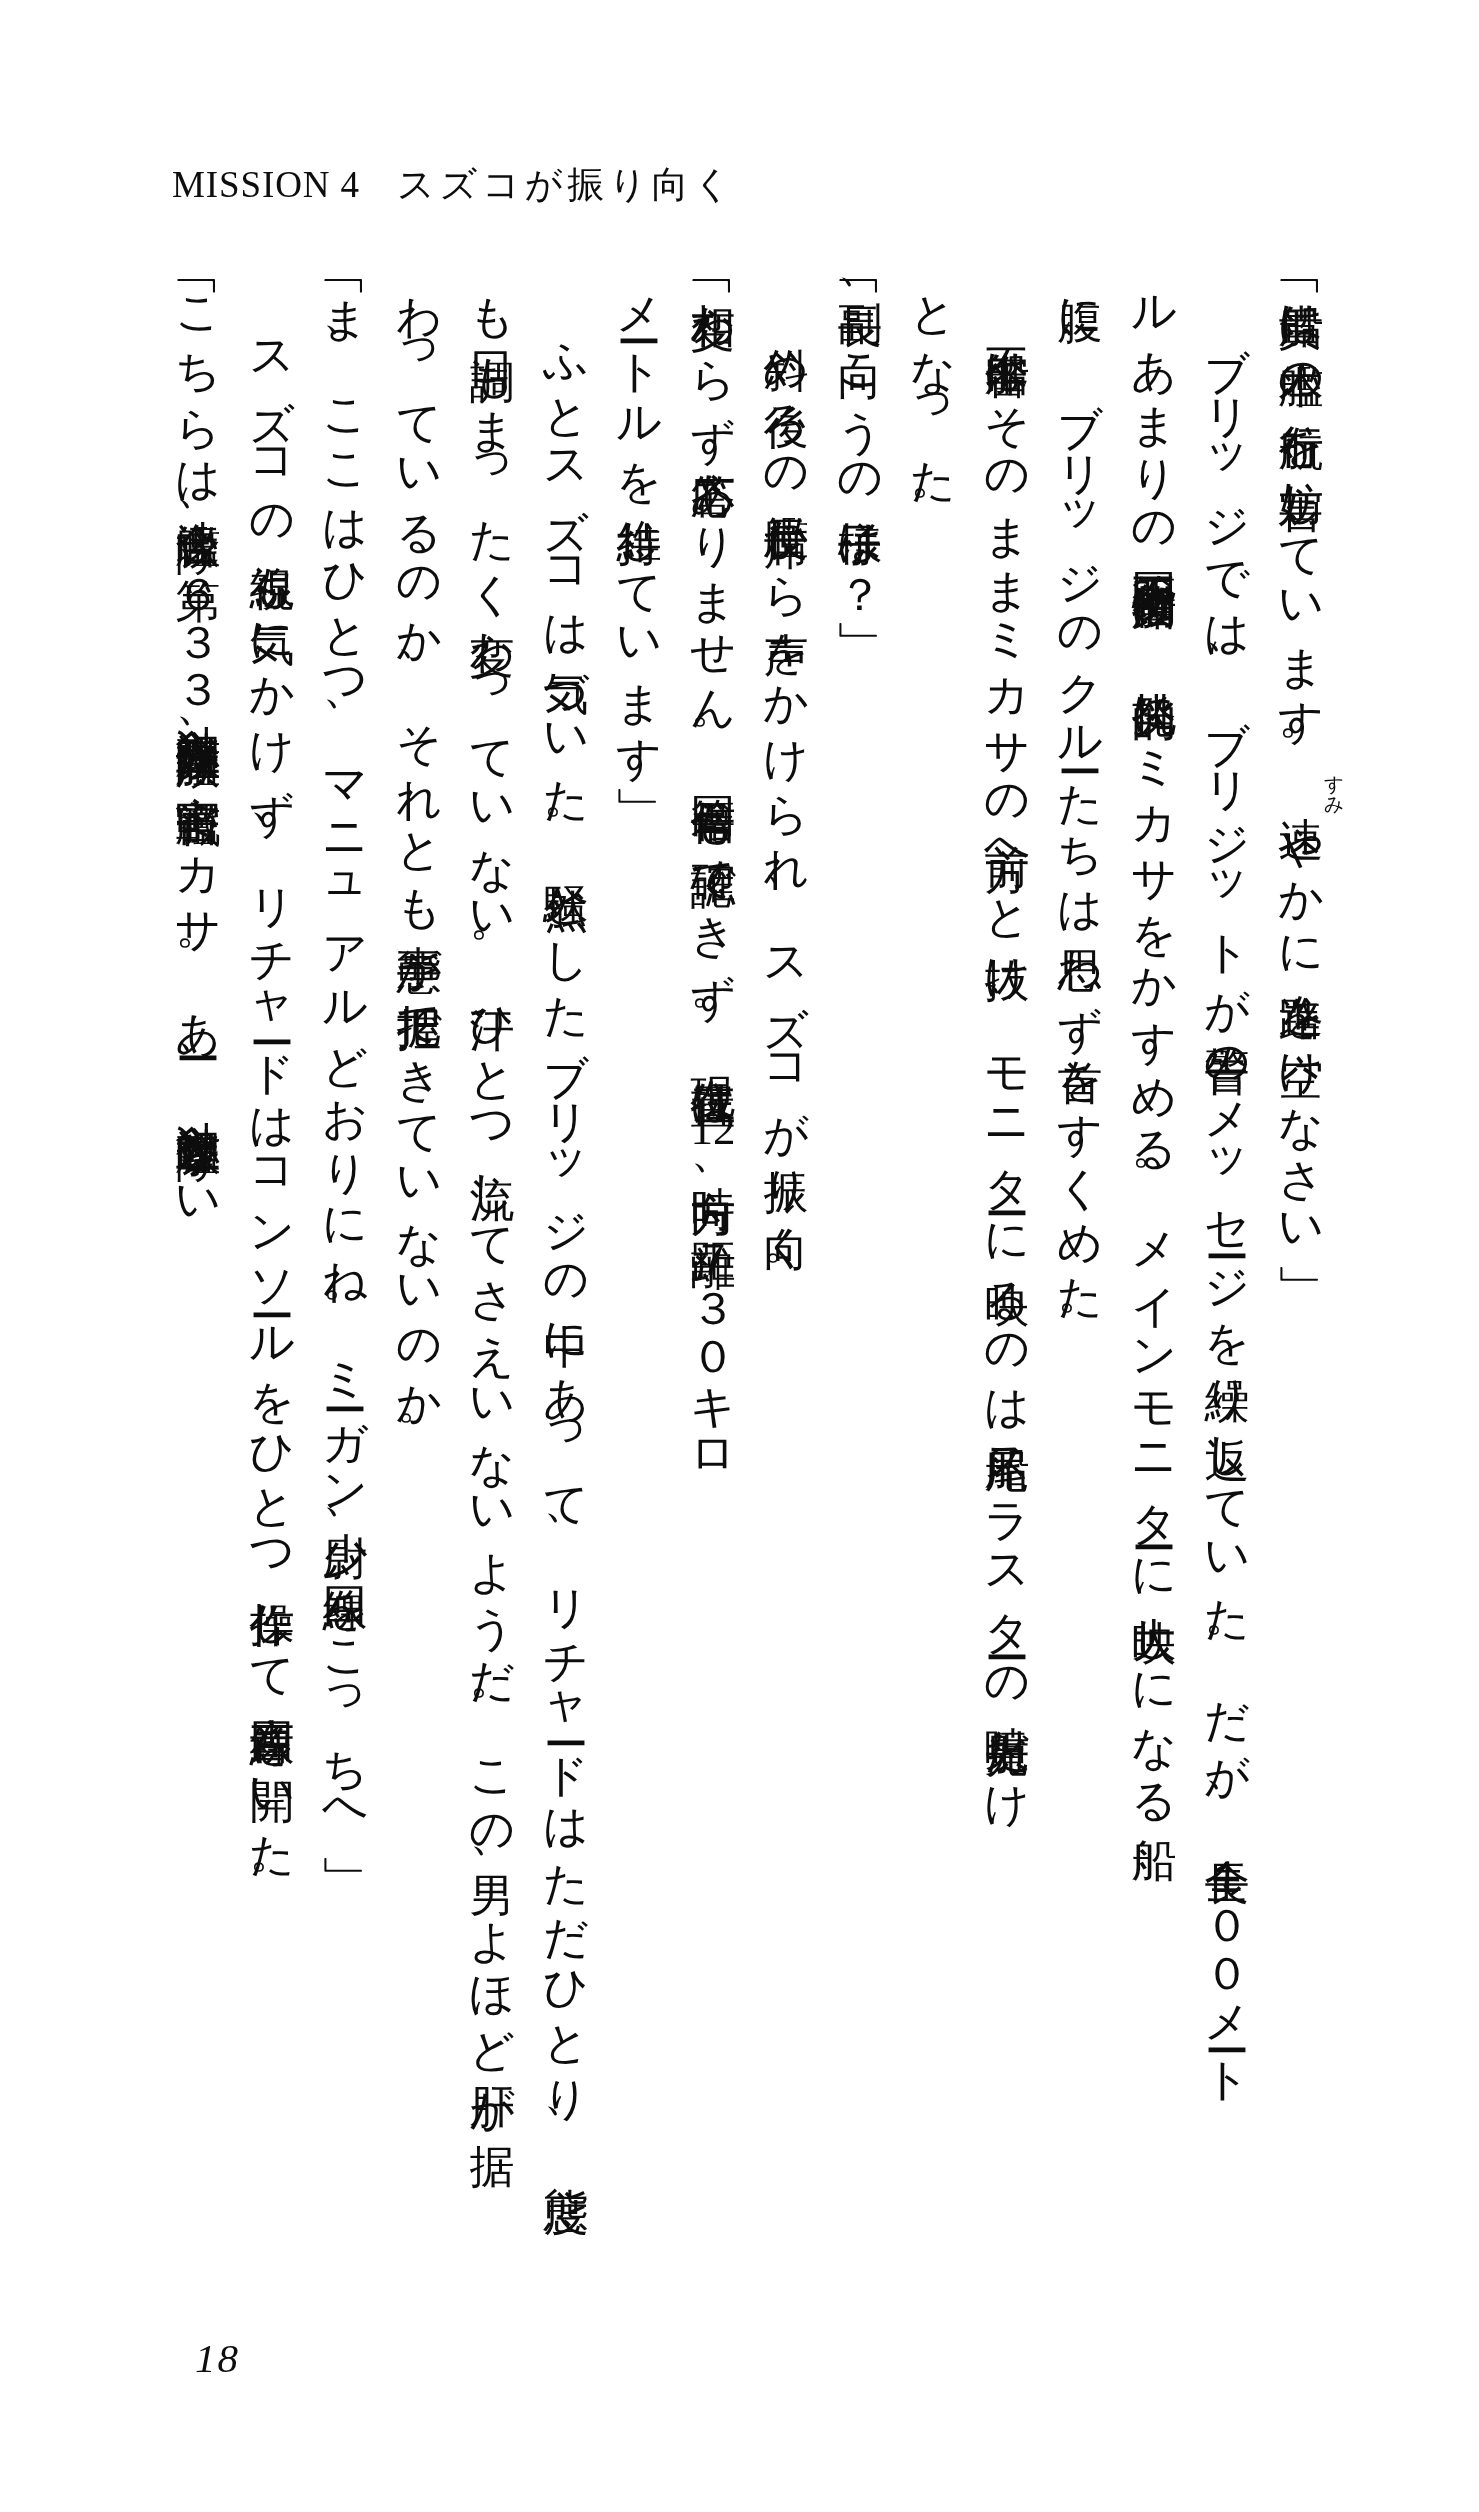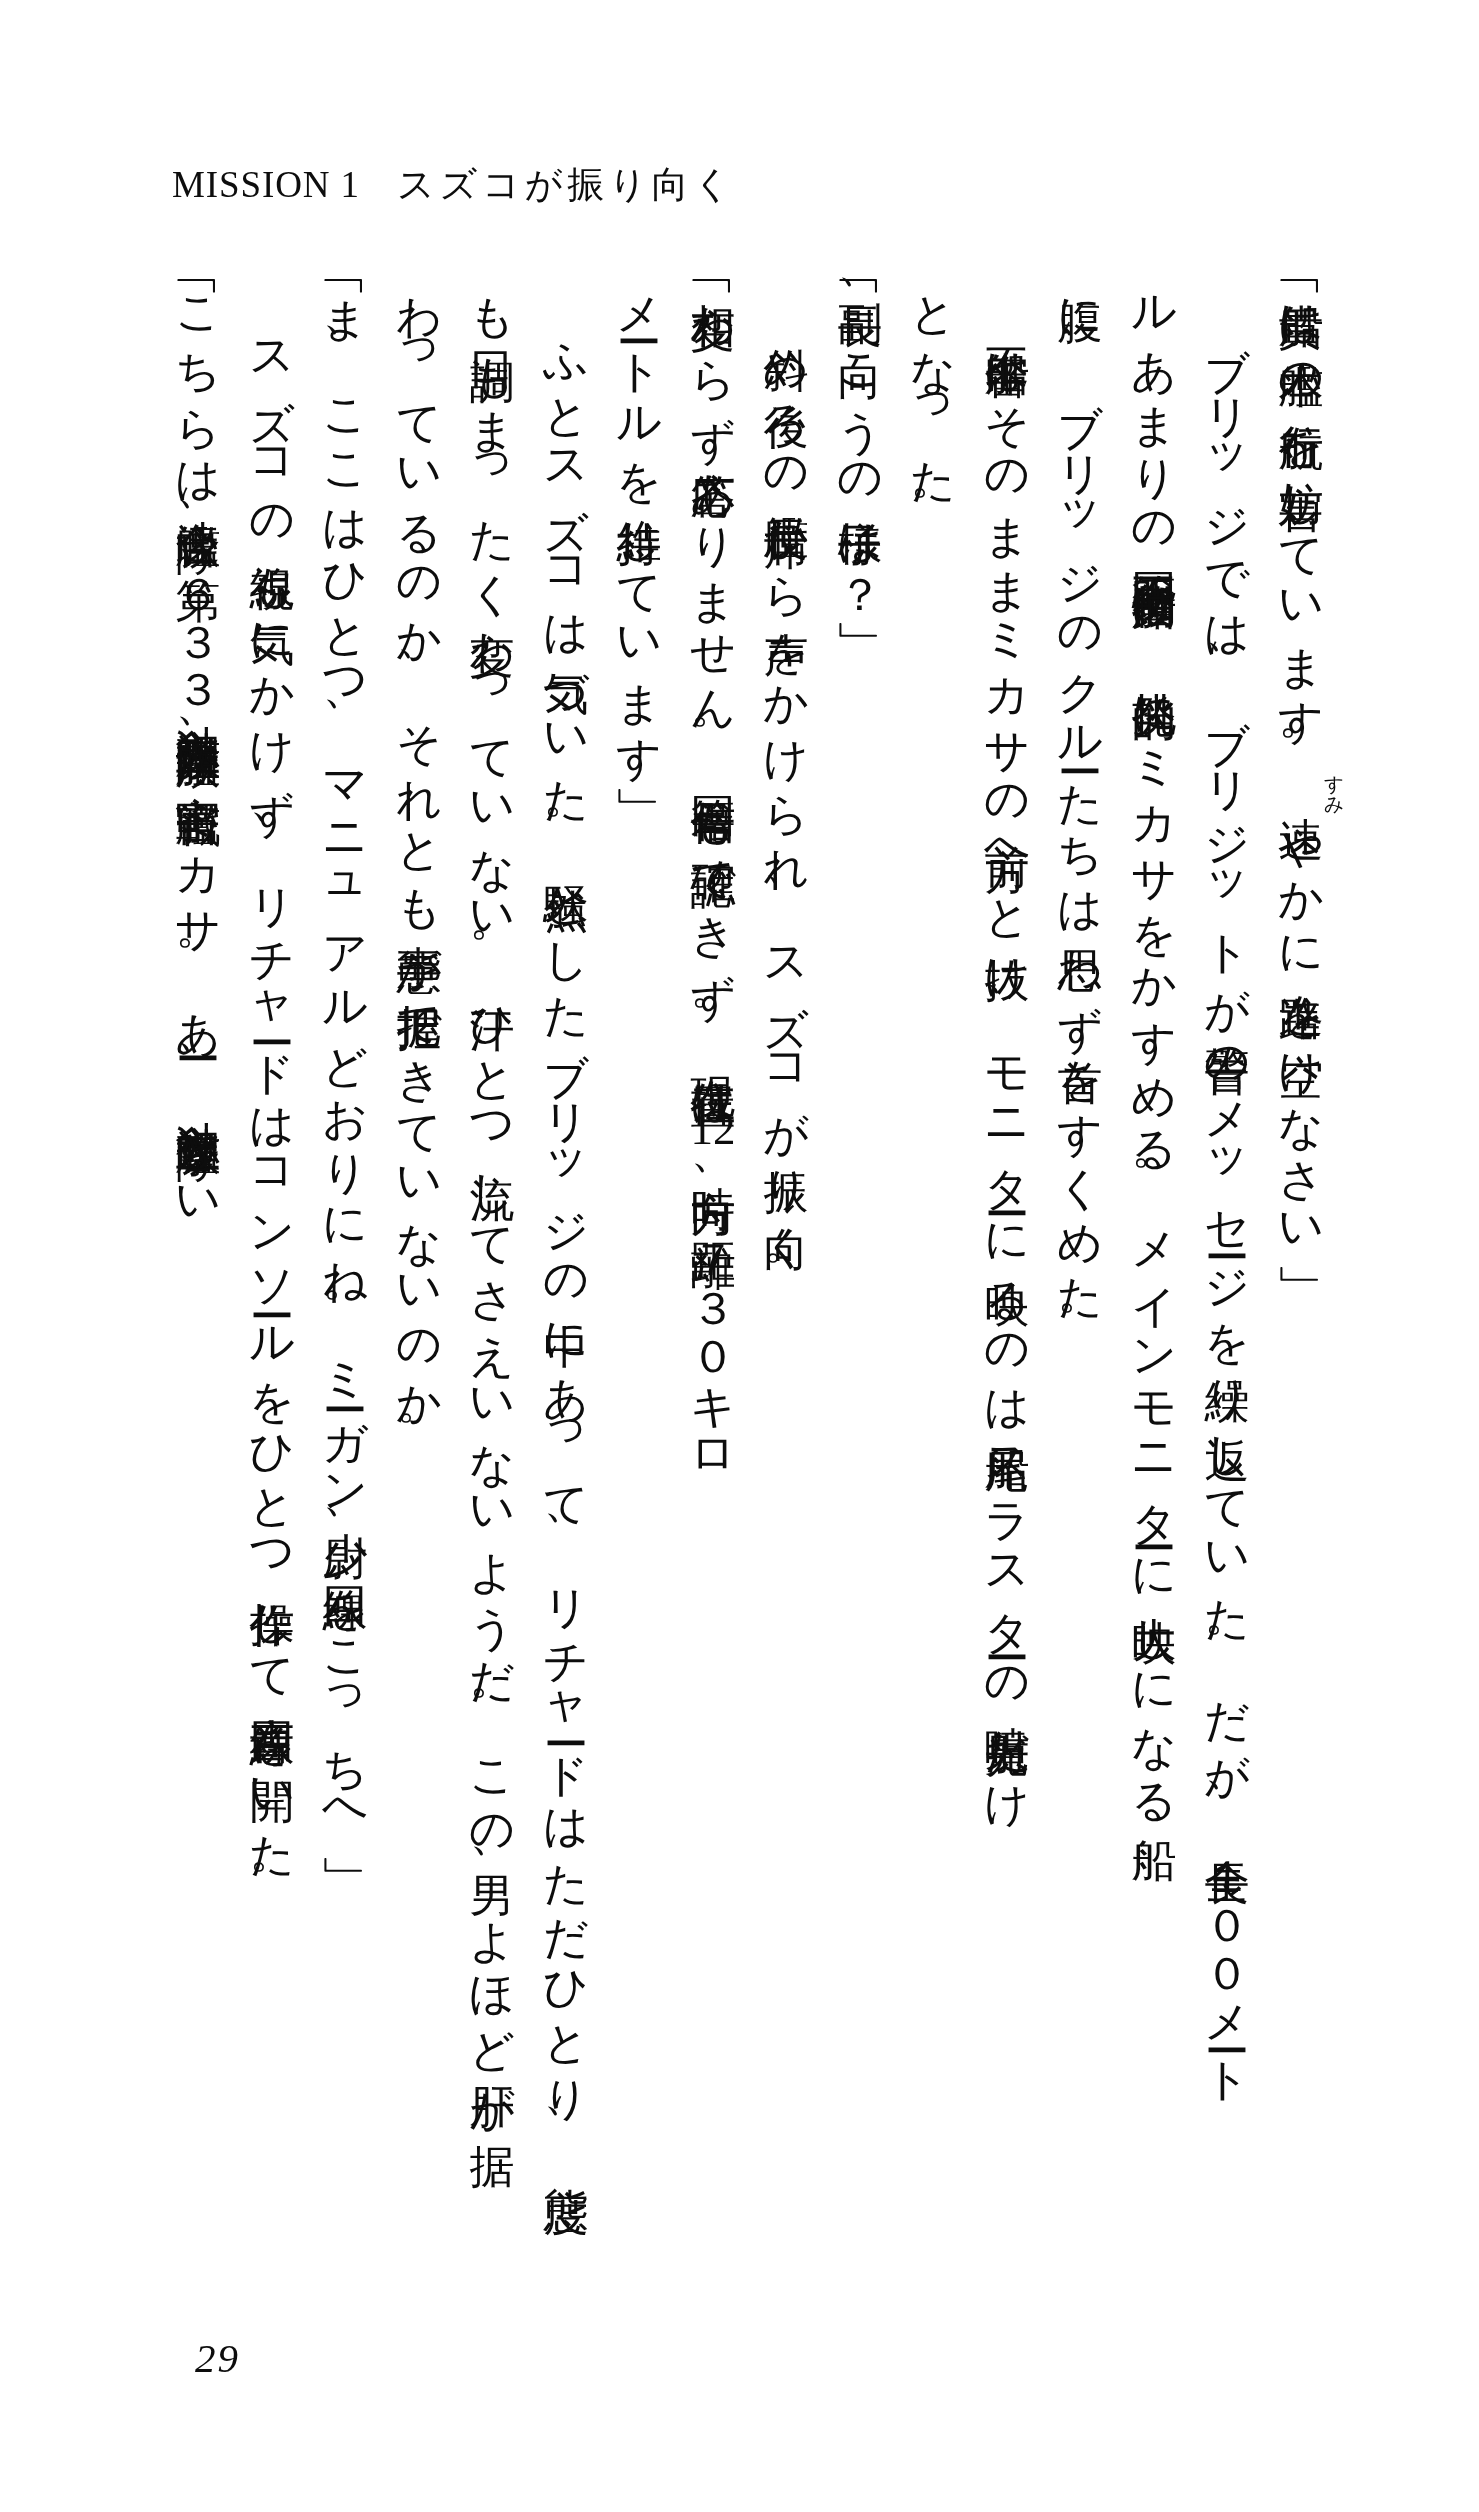--- a/index.html
+++ b/index.html
@@ -66,21 +66,21 @@
     letter-spacing: 1.9px;
     color: #0d0d0d;
   }
 </style>
 </head>
 <body>
 
 <div class="page">
 
   <div class="header">
-    <span class="label">MISSION 1</span><span class="title">スズコが振り向く</span>
+    <span class="label">MISSION 4</span><span class="title">スズコが振り向く</span>
   </div>
 
   <div class="col" style="left:1275px"><span>「貴船は本艦の航行を妨害しています。</span><ruby><span>速</span><rt>すみ</rt></ruby><span>やかに進路を空けなさい」</span></div>
 
   <div class="col indent" style="left:1201px">ブリッジでは、ブリジットが警告のメッセージを繰り返していた。だが、全長１００メート</div>
   <div class="col" style="left:1128px">ルあまりの国籍不明貨物船は、挑発的にミカサをかすめる。メインモニターに大映しになる船</div>
   <div class="col" style="left:1054px">腹に、ブリッジのクルーたちは思わず首をすくめた。</div>
   <div class="col indent" style="left:981px">不審船はそのままミカサの前方へと抜け、モニターに映るのは船尾スラスターの噴射光だけ</div>
   <div class="col" style="left:907px">となった。</div>
   <div class="col" style="left:834px">「副長、向こうの様子は？」</div>
@@ -89,16 +89,16 @@
   <div class="col" style="left:687px"><span>「相変わらず応答ありません。国籍信号も確認できず。現在位置は</span><span class="tcy">12</span><span>時方向、距離７３０キロ</span></div>
 
   <div class="col" style="left:613px">メートルを維持しています」</div>
   <div class="col indent" style="left:540px">ふとスズコは気づいた。騒然としたブリッジの中にあって、リチャードはただひとり、態度</div>
   <div class="col" style="left:466px">も口調もまったく変わっていない。汗ひとつ流してさえいないようだ。この男、よほど肝が据</div>
   <div class="col" style="left:393px">わっているのか、それとも事態が把握できていないのか。</div>
   <div class="col" style="left:319px">「ま、ここはひとつ、マニュアルどおりにね。ミーガン少尉、回線をこっちへ」</div>
   <div class="col indent" style="left:246px">スズコの視線も気にかけず、リチャードはコンソールをひとつ操作して音声回線を開いた。</div>
   <div class="col" style="left:172px">「こちらは連合艦隊、第６３３独立遊撃艦隊旗艦、宇宙戦艦ミカサ。あー、独立遊撃艦隊とい</div>
 
-  <div class="page-number">29</div>
+  <div class="page-number">18</div>
 
 </div>
 
 
 </body></html>

